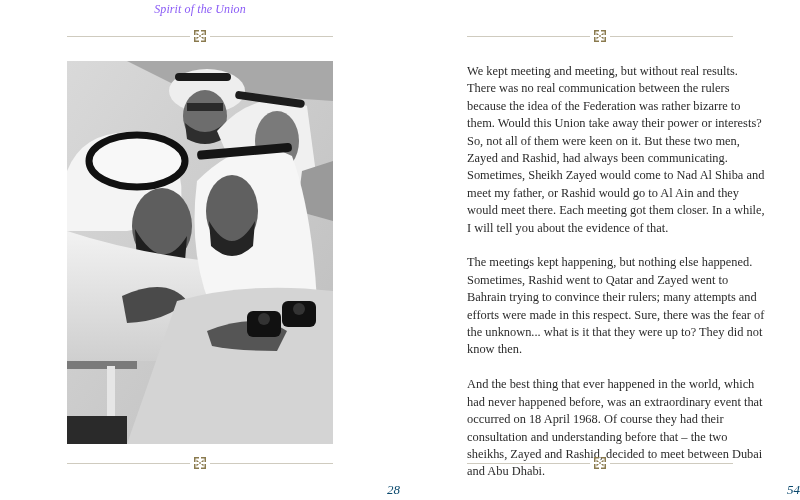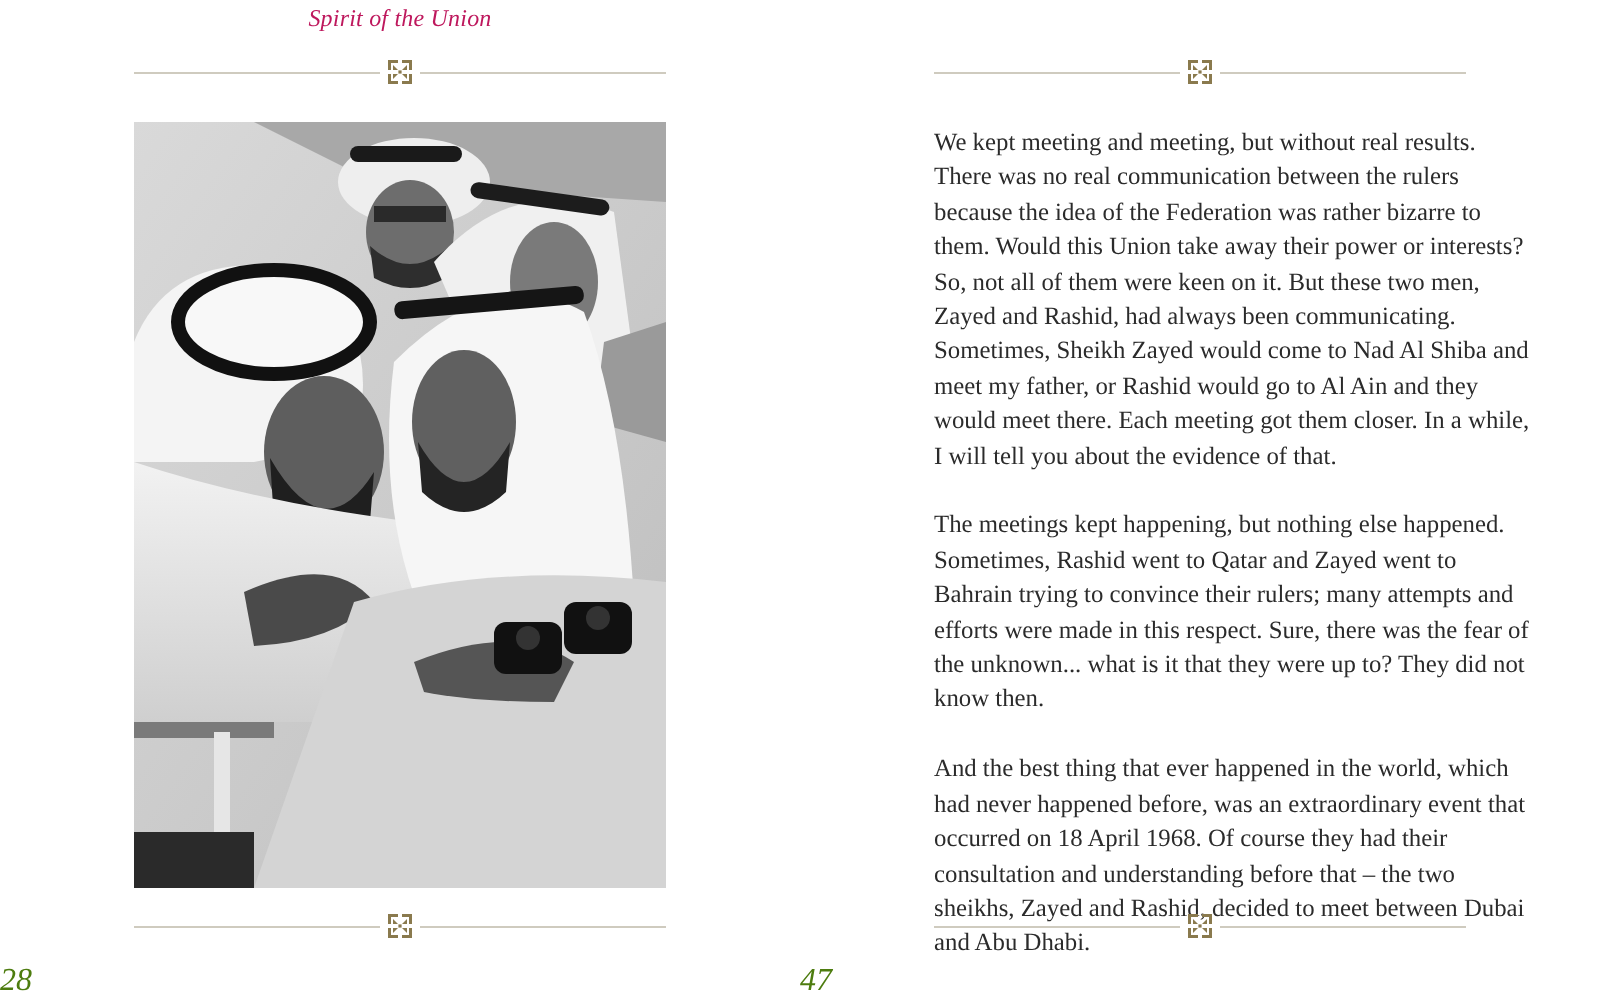--- a/index.html
+++ b/index.html
@@ -6,21 +6,21 @@
   body {
     width:800px; height:500px; background:#ffffff; position:relative; overflow:hidden;
     font-family:"Liberation Serif","DejaVu Serif",serif;
   }
   .page { position:absolute; top:0; width:400px; height:500px; }
   .page.left { left:0; }
   .page.right { left:400px; }
 
   .running-head {
     position:absolute; top:2px; left:0; width:400px; text-align:center;
-    font-style:italic; font-size:12px; color:#be185d; letter-spacing:0.1px;
+    font-style:italic; font-size:12px; color:#8b5cf6; letter-spacing:0.1px;
   }
   .divider { position:absolute; left:67px; width:266px; height:10px; }
   .divider.top { top:31px; }
   .divider.bottom { top:458px; }
   .divider .rule-l, .divider .rule-r {
     position:absolute; top:5px; height:1px; background:#cfcbbf;
   }
   .divider .rule-l { left:0; width:123px; }
   .divider .rule-r { right:0; width:123px; }
   .emblem {
@@ -33,22 +33,22 @@
   }
   .photo svg { display:block; }
 
   .body-text {
     position:absolute; left:67px; top:63px; width:300px;
     font-size:12.4px; line-height:17.4px; color:#2b2b2b;
   }
   .body-text p { margin:0 0 17.4px 0; }
 
   .folio {
-    position:absolute; top:482px; left:0; width:400px; text-align:left;
-    font-style:italic; font-size:16px; color:#4d7c0f;
+    position:absolute; top:482px; left:0; width:400px; text-align:right;
+    font-style:italic; font-size:13px; color:#0c4a6e;
   }
 </style>
 </head>
 <body>
 
 <div class="page left">
   <div class="running-head">Spirit of the Union</div>
 
   <div class="divider top">
     <div class="rule-l"></div>
@@ -179,14 +179,14 @@
         <polygon points="2.5,2.5 5,5 2.5,5"></polygon>
         <polygon points="9.5,2.5 7,5 9.5,5"></polygon>
         <polygon points="2.5,9.5 5,7 2.5,7"></polygon>
         <polygon points="9.5,9.5 7,7 9.5,7"></polygon>
         <rect x="5.2" y="5.2" width="1.6" height="1.6"></rect>
       </g>
     </svg>
     <div class="rule-r"></div>
   </div>
 
-  <div class="folio">47</div>
+  <div class="folio">54</div>
 </div>
 
 </body></html>

